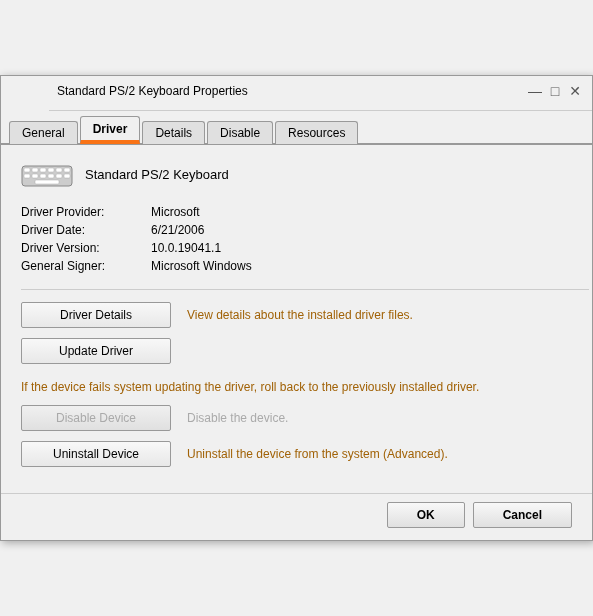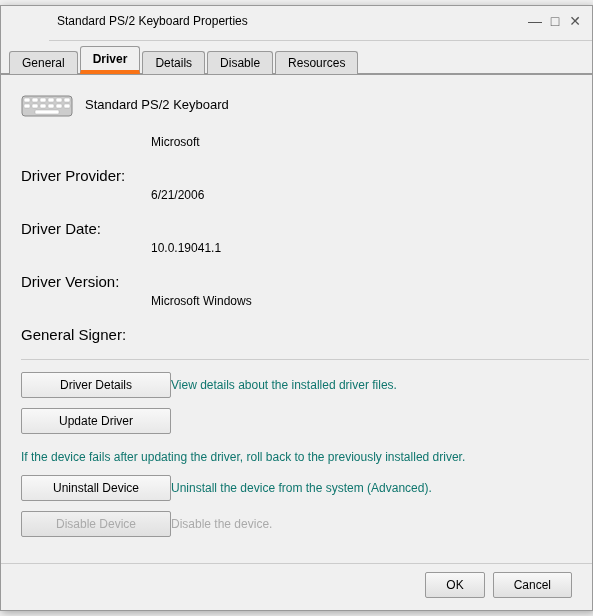--- a/index.html
+++ b/index.html
@@ -100,40 +100,40 @@
       margin-bottom: 16px;
       padding-left: 0;
     }
     .info-row {
       display: flex;
       margin-bottom: 4px;
     }
     .info-label {
       width: 130px;
       color: #000;
-      font-size: 15px;
-      margin-top: 32px;
+      font-size: 12px;
     }
     .info-value {
       color: #000;
       font-size: 12px;
     }
 
     
     .divider {
       border: none;
       border-top: 1px solid #ccc;
       margin: 12px 0;
     }
 
     
     .action-row {
       display: flex;
       align-items: flex-start;
       margin-bottom: 10px;
+      gap: 16px;
     }
     .action-btn {
       min-width: 150px;
       max-width: 150px;
       padding: 5px 8px;
       border: 1px solid #999;
       background: linear-gradient(to bottom, #f8f8f8, #e8e8e8);
       cursor: pointer;
       font-size: 12px;
       text-align: center;
@@ -144,45 +144,46 @@
       color: #aaa;
       cursor: default;
       background: linear-gradient(to bottom, #f0f0f0, #e0e0e0);
     }
     .action-btn.highlighted {
       border: 2px solid #4caf50;
       background: linear-gradient(to bottom, #f8f8f8, #e8e8e8);
     }
     .action-desc {
       font-size: 12px;
-      color: #0f766e;
+      color: #a16207;
       flex: 1;
       padding-top: 5px;
       line-height: 1.4;
     }
     .action-desc.disabled {
       color: #aaa;
     }
 
     
     .bottom-bar {
       display: flex;
       justify-content: flex-end;
       padding: 8px 20px 12px 20px;
       gap: 8px;
       background: #f0f0f0;
       border-top: 1px solid #ccc;
     }
     .bottom-btn {
-      padding: 5px 20px;
+      padding: 5px 29px;
       border: 1px solid #999;
       background: linear-gradient(to bottom, #f8f8f8, #e0e0e0);
       cursor: pointer;
       font-size: 12px;
       border-radius: 2px;
+      font-weight: bold;
     }
 
     
     .keyboard-img {
       width: 52px;
       height: 28px;
       display: flex;
       align-items: center;
       justify-content: center;
     }
@@ -258,31 +259,31 @@
     <div class="action-row">
       <button class="action-btn">Driver Details</button>
       <span class="action-desc">View details about the installed driver files.</span>
     </div>
 
     <div class="action-row">
       <button class="action-btn">Update Driver</button>
     </div>
 
     <div class="action-row">
-      <span class="action-desc">If the device fails after updating the driver, roll back to the previously installed driver.</span>
+      <span class="action-desc">If the device fails system updating the driver, roll back to the previously installed driver.</span>
+    </div>
+
+    <div class="action-row">
+      <button class="action-btn disabled">Disable Device</button>
+      <span class="action-desc disabled">Disable the device.</span>
     </div>
 
     <div class="action-row">
       <button class="action-btn">Uninstall Device</button>
       <span class="action-desc">Uninstall the device from the system (Advanced).</span>
-    </div>
-
-    <div class="action-row">
-      <button class="action-btn disabled">Disable Device</button>
-      <span class="action-desc disabled">Disable the device.</span>
     </div>
 
   </div>
 
   <div class="bottom-bar">
     <button class="bottom-btn">OK</button>
     <button class="bottom-btn">Cancel</button>
   </div>
 
 </div>

